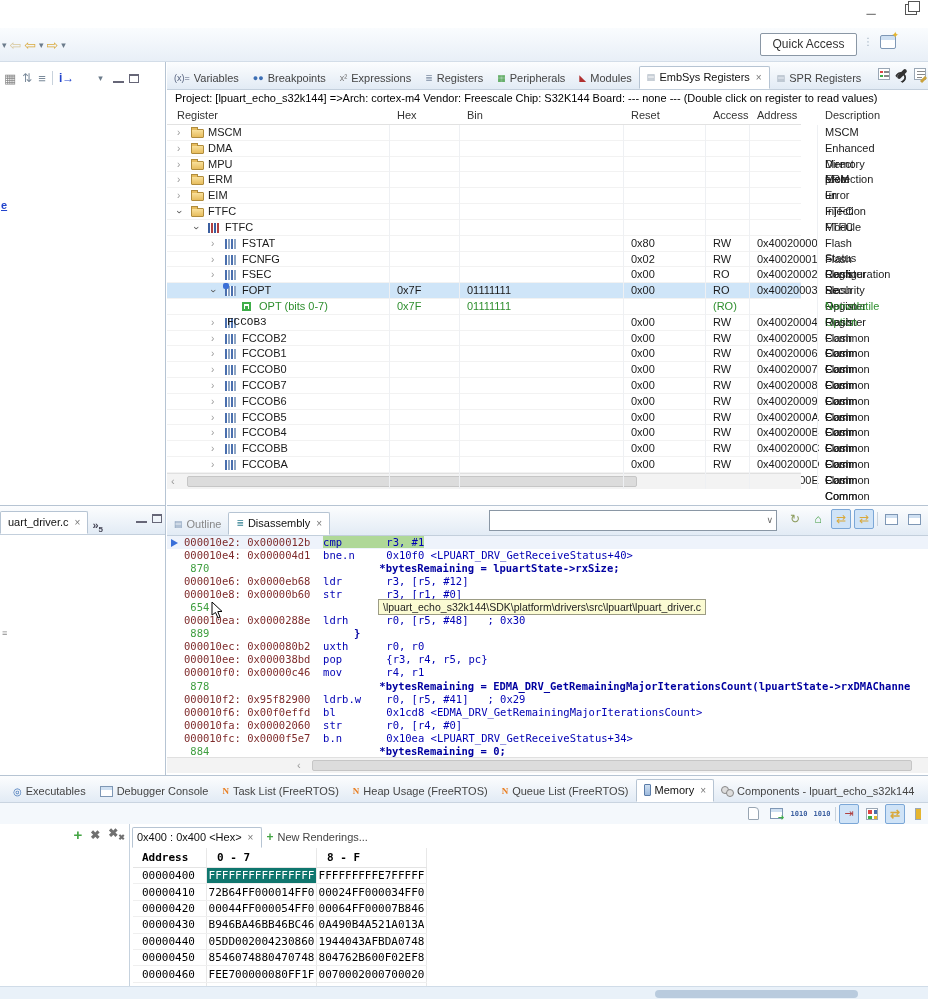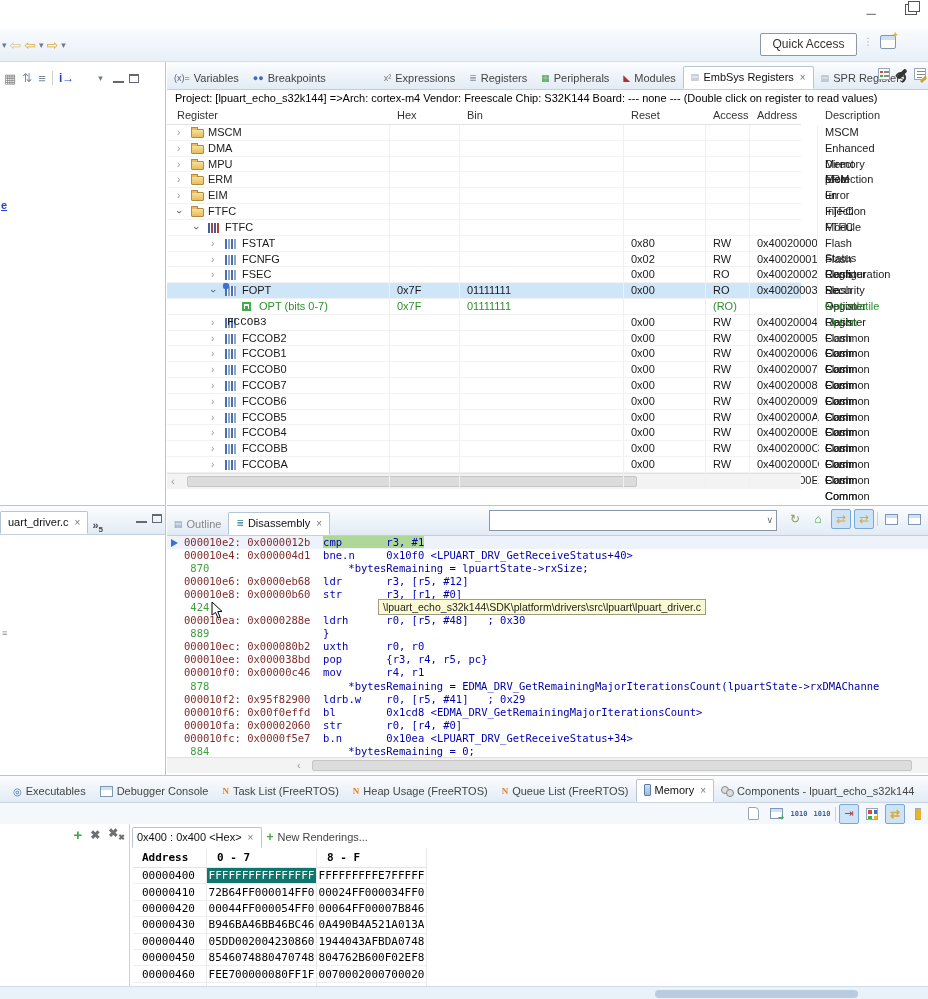--- a/index.html
+++ b/index.html
@@ -98,21 +98,21 @@
   .combo-arrow { position:absolute; right:3px; top:4px; color:#666; font-size:9px;}
   #disasm-icons { position:absolute; left:618px; top:3px; display:flex; gap:3px; align-items:center;}
   .tbico { width:20px; height:20px; display:flex; align-items:center; justify-content:center; border:1px solid transparent; border-radius:2px;}
   .tbico.on { background:#cfe3f7; border-color:#7ba7d7; }
   #disasm-content { position:absolute; left:0; top:30px; width:761px; height:222px; overflow:hidden;
     font-family:"DejaVu Sans Mono",monospace; font-size:10.5px; }
   .dline { position:relative; height:13.06px; line-height:13.06px; white-space:pre; padding-left:17px;}
   .da { color:#7e2b2b; }
   .dm, .do { color:#0000b4; }
   .dn { color:#3f9e3f; }
-  .ds { color:#0000a0; font-weight:normal; }
+  .ds { color:#0000a0; font-weight:bold;padding-left:31px; }
   .curhl { background:#afd898; }
   .ip-marker { position:absolute; left:4px; top:3px; width:0; height:0;
     border:4px solid transparent; border-left:7px solid #3a6fd8; }
   #disasm-tooltip { position:absolute; left:211px; top:93px; height:16px; padding:1px 4px;
     background:#fbfbd3; border:1px solid #9c9c85; color:#222; font-size:10.5px; white-space:nowrap;
     font-family:"Liberation Sans",sans-serif; z-index:5;}
   #mouse-cursor { position:absolute; left:44px; top:96px; z-index:6; }
 
   
   #botsection { position:absolute; left:0; top:775px; width:928px; height:224px; border-top:1px solid #b6c4d3; background:#fff;}
@@ -219,21 +219,21 @@
       <div id="embsys-tabs-left">
           <div class="vtab">
             <span class="ticon" style="color: rgb(85, 97, 125);">(x)=</span>
             <span>Variables</span>
           </div>
           <div class="vtab">
             <span class="ticon" style="color: rgb(61, 111, 181);">●●</span>
             <span>Breakpoints</span>
           </div>
           <div class="vtab">
-            <span class="ticon" style="color: rgb(119, 119, 119); margin-left: 44px;">x²</span>
+            <span class="ticon" style="color: rgb(119, 119, 119);">x²</span>
             <span>Expressions</span>
           </div>
           <div class="vtab">
             <span class="ticon" style="color: rgb(122, 138, 160);">≣</span>
             <span>Registers</span>
           </div>
           <div class="vtab">
             <span class="ticon" style="color: rgb(63, 155, 63);">▦</span>
             <span>Peripherals</span>
           </div>
@@ -521,21 +521,21 @@
           </div>
           <div class="tbico"></div>
         </div>
     </div>
     <div id="disasm-content">
         <div class="dline" style="background: rgb(238, 243, 251);"><div class="ip-marker"></div><span class="da">000010e2: 0x0000012b</span><span>  </span><span class="curhl"><span class="dm">cmp       </span><span class="do">r3, #1</span></span></div>
         <div class="dline"><span class="da">000010e4: 0x000004d1</span><span>  </span><span><span class="dm">bne.n     </span><span class="do">0x10f0 &lt;LPUART_DRV_GetReceiveStatus+40&gt;</span></span></div>
         <div class="dline"><span class="dn"> 870</span><span class="ds">                      *bytesRemaining = lpuartState-&gt;rxSize;</span></div>
         <div class="dline"><span class="da">000010e6: 0x0000eb68</span><span>  </span><span><span class="dm">ldr       </span><span class="do">r3, [r5, #12]</span></span></div>
         <div class="dline"><span class="da">000010e8: 0x00000b60</span><span>  </span><span><span class="dm">str       </span><span class="do">r3, [r1, #0]</span></span></div>
-        <div class="dline"><span class="dn"> 424</span><span class="ds"></span></div>
+        <div class="dline"><span class="dn"> 654</span><span class="ds"></span></div>
         <div class="dline"><span class="da">000010ea: 0x0000288e</span><span>  </span><span><span class="dm">ldrh      </span><span class="do">r0, [r5, #48]   ; 0x30</span></span></div>
         <div class="dline"><span class="dn"> 889</span><span class="ds">                  }</span></div>
         <div class="dline"><span class="da">000010ec: 0x000080b2</span><span>  </span><span><span class="dm">uxth      </span><span class="do">r0, r0</span></span></div>
         <div class="dline"><span class="da">000010ee: 0x000038bd</span><span>  </span><span><span class="dm">pop       </span><span class="do">{r3, r4, r5, pc}</span></span></div>
         <div class="dline"><span class="da">000010f0: 0x00000c46</span><span>  </span><span><span class="dm">mov       </span><span class="do">r4, r1</span></span></div>
         <div class="dline"><span class="dn"> 878</span><span class="ds">                      *bytesRemaining = EDMA_DRV_GetRemainingMajorIterationsCount(lpuartState-&gt;rxDMAChanne</span></div>
         <div class="dline"><span class="da">000010f2: 0x95f82900</span><span>  </span><span><span class="dm">ldrb.w    </span><span class="do">r0, [r5, #41]   ; 0x29</span></span></div>
         <div class="dline"><span class="da">000010f6: 0x00f0effd</span><span>  </span><span><span class="dm">bl        </span><span class="do">0x1cd8 &lt;EDMA_DRV_GetRemainingMajorIterationsCount&gt;</span></span></div>
         <div class="dline"><span class="da">000010fa: 0x00002060</span><span>  </span><span><span class="dm">str       </span><span class="do">r0, [r4, #0]</span></span></div>
         <div class="dline"><span class="da">000010fc: 0x0000f5e7</span><span>  </span><span><span class="dm">b.n       </span><span class="do">0x10ea &lt;LPUART_DRV_GetReceiveStatus+34&gt;</span></span></div>

